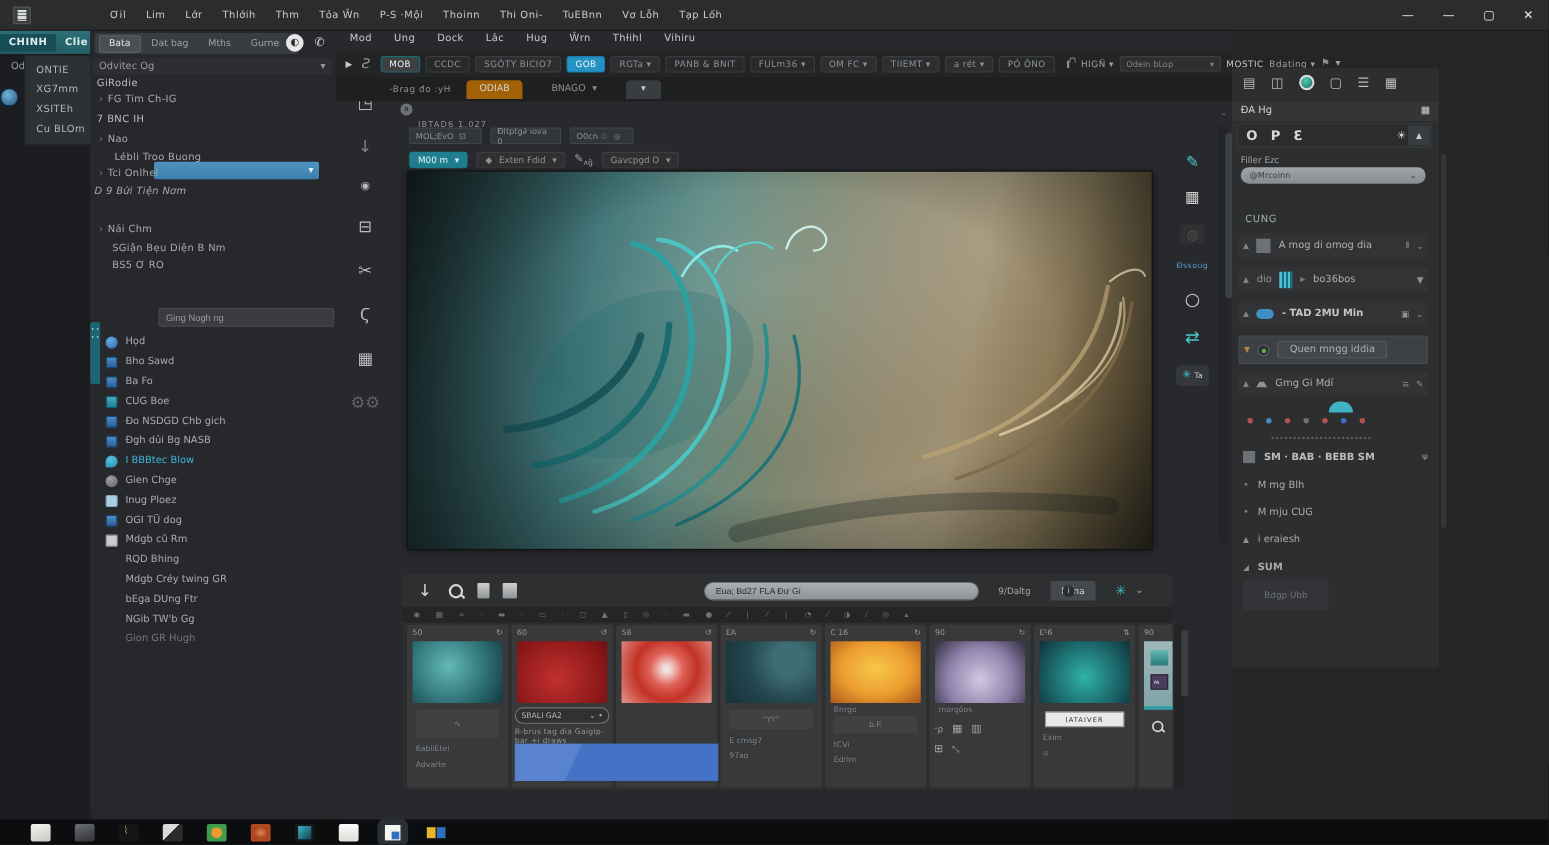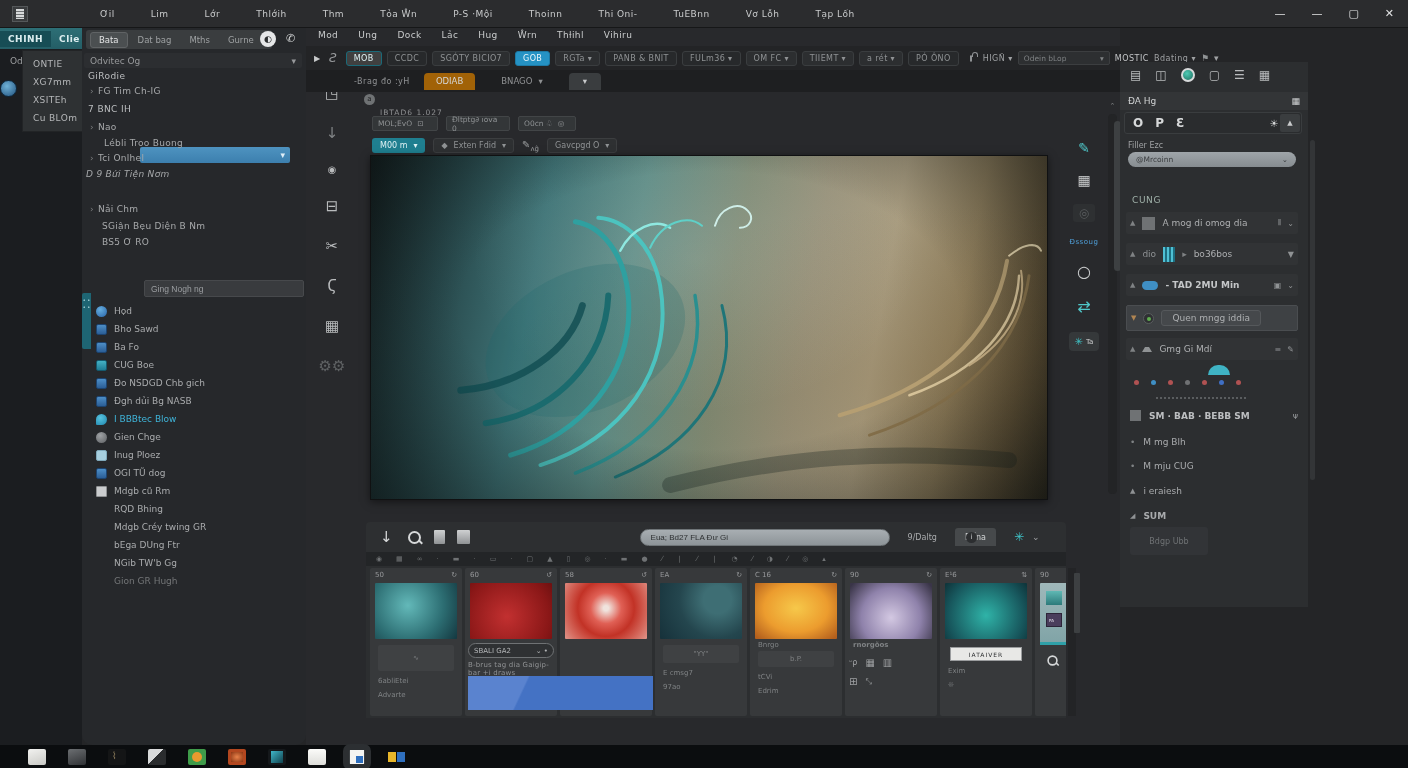--- a/index.html
+++ b/index.html
@@ -4,21 +4,21 @@
 <style>
   * { margin:0; padding:0; box-sizing:border-box; }
   html,body { background:#101113; }
   body { font-family:"DejaVu Sans", sans-serif; }
   .screen { position:relative; width:1408px; height:768px; overflow:hidden; background:#242527; color:#c4c6c8; font-size:9px; }
 
   
   .titlebar { position:absolute; left:0; top:0; width:1408px; height:28px; background:#2b2c2e; display:flex; align-items:center; border-bottom:1px solid #161718; }
   .app-badge { width:16px; height:16px; margin-left:12px; background:#3a3c3e; border:1px solid #55585a; display:flex; align-items:center; justify-content:center; }
   .app-badge i { display:block; width:8px; height:10px; background:repeating-linear-gradient(#d8dadb 0 2px,#6f7274 2px 3px); }
-  .menubar { display:flex; gap:36px; margin-left:72px; letter-spacing:.5px; }
+  .menubar { display:flex; gap:18px; margin-left:72px; letter-spacing:.5px; }
   .menu-item { color:#c9cbcc; font-size:9px; cursor:default; }
   .win-controls { margin-left:auto; display:flex; align-items:center; gap:26px; padding-right:14px; color:#e3e4e5; font-size:11px; }
   .win-controls span { cursor:default; }
 
   
   .taskbar { position:absolute; left:0; top:745px; width:1408px; height:23px; background:#0b0d0f; display:flex; align-items:center; gap:22px; padding-left:28px; }
   .tb-ic { width:18px; height:16px; border-radius:2px; position:relative; }
   .tb-folder { background:linear-gradient(160deg,#f2f2f0,#c9c9c5); }
   .tb-docs { background:linear-gradient(160deg,#6c6f72,#2f3134); }
   .tb-sketch { background:#141516; }
@@ -610,21 +610,21 @@
         <div class="card-line">tCVi</div>
         <div class="card-line">Edrim</div>
       </div>
 
       <div class="card">
         <div class="card-head">
             <span>90</span>
             <span>↻</span>
           </div>
         <div class="thumb t-purple"></div>
-        <div class="card-line" style="margin-top:2px;font-weight:bold;">rnorgõos</div>
+        <div class="card-line" style="margin-top:2px;">rnorgõos</div>
         <div class="card-icons">
           <span style="font-size:8px;">ᵕρ</span>
           <span>▦</span>
           <span>▥</span>
         </div>
         <div class="card-icons">
           <span>⊞</span>
           <span style="font-size:8px;">⤡</span>
         </div>
       </div>

